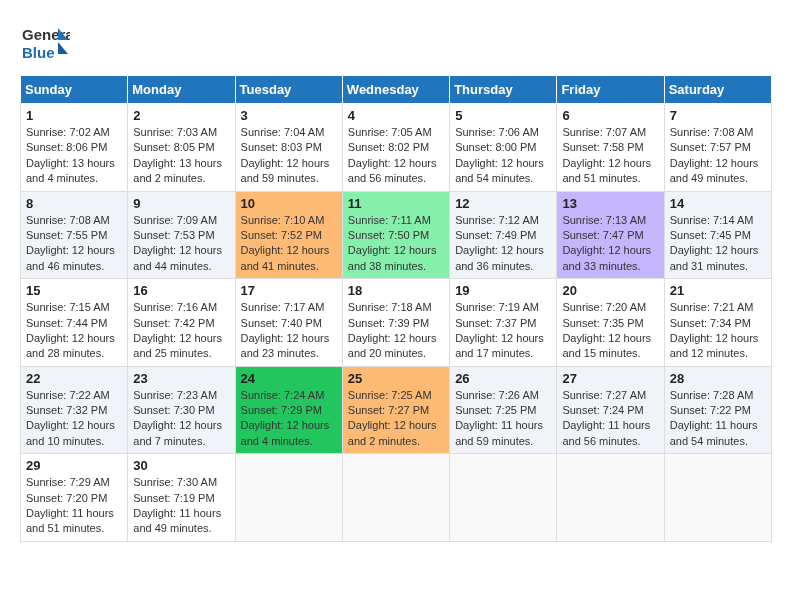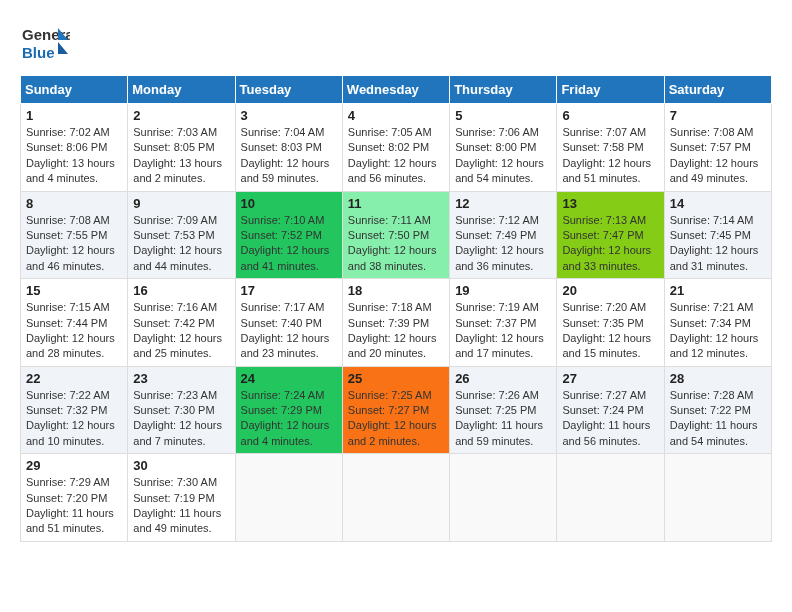--- a/index.html
+++ b/index.html
@@ -136,33 +136,33 @@
       </tr>
       <tr>
         <td style="background: rgb(240, 244, 248);">
           <span class="day-num">8</span>
           <div class="day-info">Sunrise: 7:08 AM<br>Sunset: 7:55 PM<br>Daylight: 12 hours and 46 minutes.</div>
         </td>
         <td style="background: rgb(240, 244, 248);">
           <span class="day-num">9</span>
           <div class="day-info">Sunrise: 7:09 AM<br>Sunset: 7:53 PM<br>Daylight: 12 hours and 44 minutes.</div>
         </td>
-        <td style="background: #22c55e;">
+        <td style="background: #fdba74;">
           <span class="day-num">10</span>
           <div class="day-info">Sunrise: 7:10 AM<br>Sunset: 7:52 PM<br>Daylight: 12 hours and 41 minutes.</div>
         </td>
         <td style="background: #86efac;">
           <span class="day-num">11</span>
           <div class="day-info">Sunrise: 7:11 AM<br>Sunset: 7:50 PM<br>Daylight: 12 hours and 38 minutes.</div>
         </td>
         <td style="background: rgb(240, 244, 248);">
           <span class="day-num">12</span>
           <div class="day-info">Sunrise: 7:12 AM<br>Sunset: 7:49 PM<br>Daylight: 12 hours and 36 minutes.</div>
         </td>
-        <td style="background: #84cc16; margin-top: 32px;">
+        <td style="background: #c4b5fd; margin-top: 32px;">
           <span class="day-num">13</span>
           <div class="day-info">Sunrise: 7:13 AM<br>Sunset: 7:47 PM<br>Daylight: 12 hours and 33 minutes.</div>
         </td>
         <td style="background: rgb(240, 244, 248);">
           <span class="day-num">14</span>
           <div class="day-info">Sunrise: 7:14 AM<br>Sunset: 7:45 PM<br>Daylight: 12 hours and 31 minutes.</div>
         </td>
       </tr>
       <tr>
         <td style="background: rgb(255, 255, 255);">
@@ -200,21 +200,21 @@
           <div class="day-info">Sunrise: 7:22 AM<br>Sunset: 7:32 PM<br>Daylight: 12 hours and 10 minutes.</div>
         </td>
         <td style="background: rgb(240, 244, 248);">
           <span class="day-num">23</span>
           <div class="day-info">Sunrise: 7:23 AM<br>Sunset: 7:30 PM<br>Daylight: 12 hours and 7 minutes.</div>
         </td>
         <td style="background: #22c55e;">
           <span class="day-num">24</span>
           <div class="day-info">Sunrise: 7:24 AM<br>Sunset: 7:29 PM<br>Daylight: 12 hours and 4 minutes.</div>
         </td>
-        <td style="background: #f97316;">
+        <td style="background: #fdba74;">
           <span class="day-num">25</span>
           <div class="day-info">Sunrise: 7:25 AM<br>Sunset: 7:27 PM<br>Daylight: 12 hours and 2 minutes.</div>
         </td>
         <td style="background: rgb(240, 244, 248);">
           <span class="day-num">26</span>
           <div class="day-info">Sunrise: 7:26 AM<br>Sunset: 7:25 PM<br>Daylight: 11 hours and 59 minutes.</div>
         </td>
         <td style="background: rgb(240, 244, 248);">
           <span class="day-num">27</span>
           <div class="day-info">Sunrise: 7:27 AM<br>Sunset: 7:24 PM<br>Daylight: 11 hours and 56 minutes.</div>

